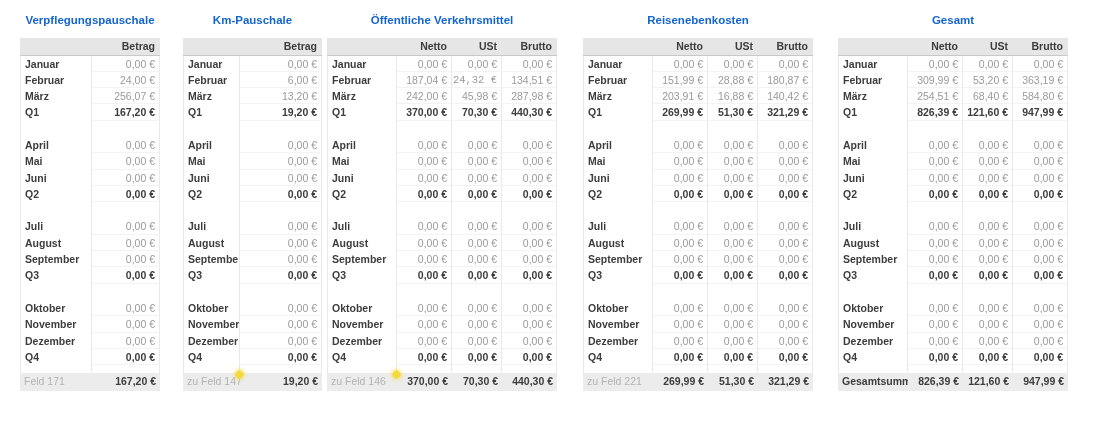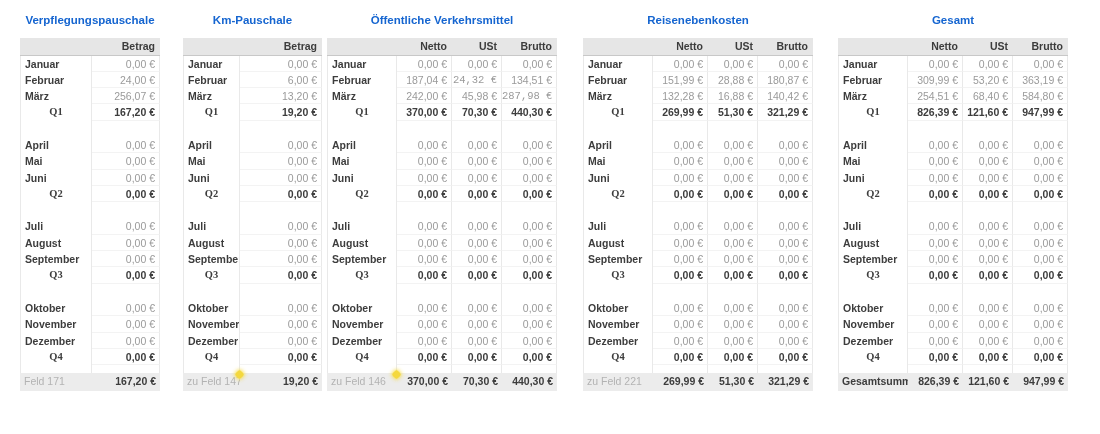--- a/index.html
+++ b/index.html
@@ -18,21 +18,21 @@
   .r{height:16.3px;line-height:16.3px;}
   .hdr{height:16.5px;line-height:16.5px;border-bottom:1px solid #c8c8c8;}
   .hdr .cell{background:#e6e6e6;font-weight:bold;color:#3c3c3c;border-color:#e6e6e6 !important;}
   .cell{
     box-sizing:border-box;flex:none;overflow:hidden;white-space:nowrap;
     border-right:1px solid #e9e9e9;
   }
   .row .cell:first-child{border-left:1px solid #e9e9e9;}
   .lbl{font-weight:bold;color:#3d3d3d;padding-left:4px;text-align:left;}
   .num{text-align:right;padding-right:4px;color:#9a9a9a;border-bottom:1px solid #f3f3f3;}
-  .total .lbl{text-align:center;padding-right:4px;font-family:Liberation Serif, serif;}
+  .total .lbl{text-align:left;padding-right:4px;}
   .total .num{font-weight:bold;color:#3d3d3d;}
   .gaprow .cell{border-bottom:none;}
   .pregap{height:8px;}
   .ftr{height:17.5px;line-height:17.5px;background:#ececec;margin-top:0;}
   .ftr .cell{border:none !important;}
   .ftr .lbl{color:#b3b3b3;font-weight:normal;}
   .ftr .lbl.strong{color:#3d3d3d;font-weight:bold;}
   .ftr .num{font-weight:bold;color:#3d3d3d;border-bottom:none;}
   .marker{
     position:absolute;top:-2px;width:7px;height:7px;
@@ -244,21 +244,21 @@
       <div class="row r">
         <div class="cell lbl" style="width: 70px;">Februar</div>
         <div class="cell num" style="width: 55px;">187,04 €</div>
         <div class="cell num" style="width: 50px; font-family: Liberation Mono, monospace;">24,32 €</div>
         <div class="cell num" style="width: 55px;">134,51 €</div>
       </div>
       <div class="row r">
         <div class="cell lbl" style="width: 70px;">März</div>
         <div class="cell num" style="width: 55px;">242,00 €</div>
         <div class="cell num" style="width: 50px;">45,98 €</div>
-        <div class="cell num" style="width: 55px; font-family: Liberation Mono, monospace;">287,98 €</div>
+        <div class="cell num" style="width: 55px;">287,98 €</div>
       </div>
       <div class="row r total">
         <div class="cell lbl" style="width: 70px;">Q1</div>
         <div class="cell num" style="width: 55px;">370,00 €</div>
         <div class="cell num" style="width: 50px;">70,30 €</div>
         <div class="cell num" style="width: 55px;">440,30 €</div>
       </div>
       <div class="row r gaprow">
         <div class="cell lbl" style="width: 70px;"></div>
         <div class="cell num" style="width: 55px;"></div>
@@ -378,21 +378,21 @@
         <div class="cell num" style="width: 55px;">0,00 €</div>
       </div>
       <div class="row r">
         <div class="cell lbl" style="width: 70px;">Februar</div>
         <div class="cell num" style="width: 55px;">151,99 €</div>
         <div class="cell num" style="width: 50px;">28,88 €</div>
         <div class="cell num" style="width: 55px;">180,87 €</div>
       </div>
       <div class="row r">
         <div class="cell lbl" style="width: 70px;">März</div>
-        <div class="cell num" style="width: 55px;">132,28 €</div>
+        <div class="cell num" style="width: 55px;">203,91 €</div>
         <div class="cell num" style="width: 50px;">16,88 €</div>
         <div class="cell num" style="width: 55px;">140,42 €</div>
       </div>
       <div class="row r total">
         <div class="cell lbl" style="width: 70px;">Q1</div>
         <div class="cell num" style="width: 55px;">269,99 €</div>
         <div class="cell num" style="width: 50px;">51,30 €</div>
         <div class="cell num" style="width: 55px;">321,29 €</div>
       </div>
       <div class="row r gaprow">

